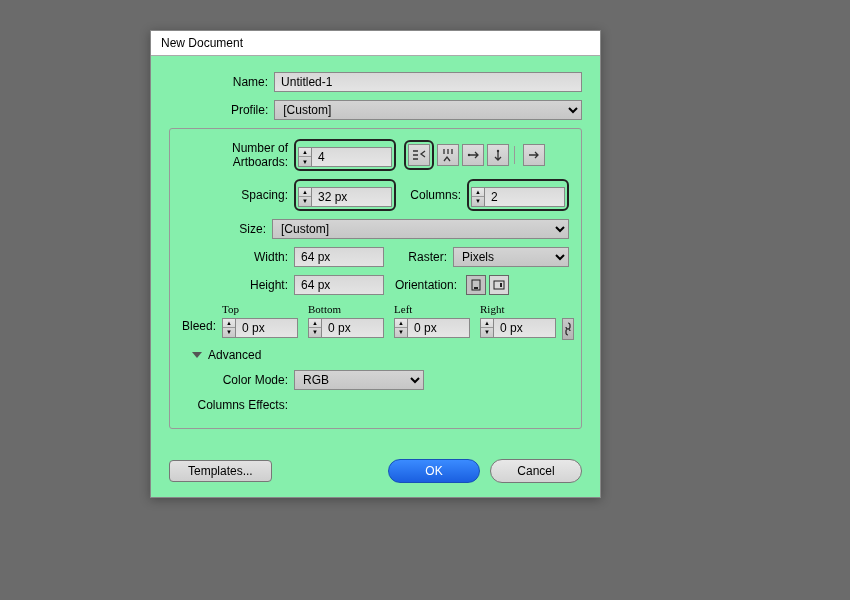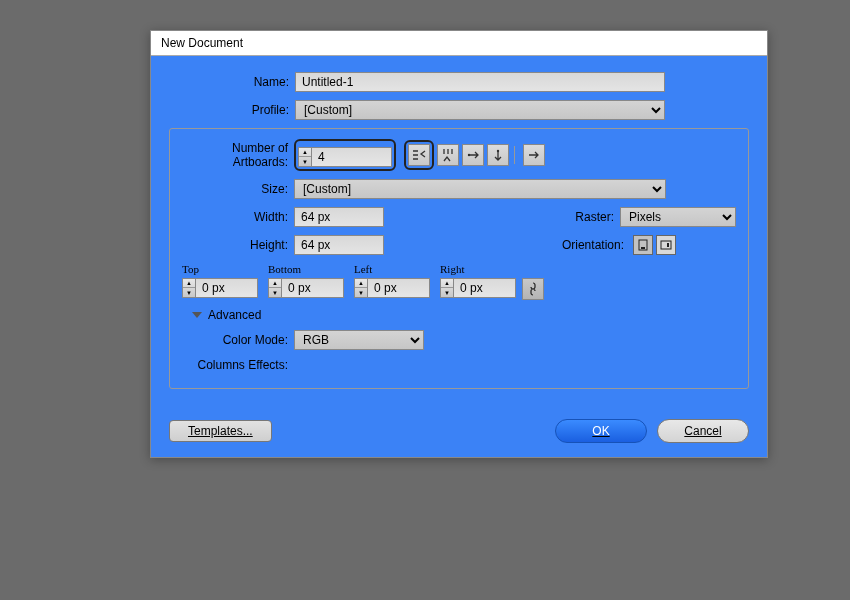--- a/index.html
+++ b/index.html
@@ -10,22 +10,22 @@
     font-size: 12px;
     color: #000;
     width: 850px;
     height: 600px;
     overflow: hidden;
   }
   .dialog {
     position: absolute;
     left: 150px;
     top: 30px;
-    width: 618px;
-    background: #3b82f6;
+    width: 451px;
+    background: #86efac;
     border: 1px solid #888;
     box-shadow: 0 2px 10px rgba(0,0,0,0.3);
   }
   .titlebar {
     background: #fff;
     padding: 5px 10px;
     font-size: 12px;
     border-bottom: 1px solid #aaa;
   }
   .content {
@@ -127,21 +127,20 @@
     width:0;height:0;
     border-left:5px solid transparent;
     border-right:5px solid transparent;
     border-top:6px solid #555;
     margin-right:6px;
   }
   .footer {
     display:flex;
     align-items:center;
     padding-top: 24px;
-    text-decoration: underline;
   }
   .btn {
     height: 24px;
     border-radius: 12px;
     border: 1px solid #777;
     padding: 0 18px;
     font-size: 12px;
     cursor: pointer;
   }
   .btn-template {
@@ -239,20 +238,43 @@
           </span>
           <span class="sep"></span>
           <span class="icon-btn">
             <svg viewBox="0 0 14 14">
                 <path d="M2 7 L11 7 M8 4 L11 7 L8 10" stroke="#333" stroke-width="1.3" fill="none"></path>
               </svg>
           </span>
         </span>
       </div>
 
+      <div class="row">
+        <div class="label" style="width:112px">Spacing:</div>
+        <span class="hl">
+          <span class="stepper">
+            <span class="stepper-btns">
+                <span>▲</span>
+                <span>▼</span>
+              </span>
+            <input value="32 px" style="">
+          </span>
+        </span>
+        <div style="flex:1"></div>
+        <div class="inner-label">Columns:</div>
+        <span class="hl">
+          <span class="stepper">
+            <span class="stepper-btns">
+                <span>▲</span>
+                <span>▼</span>
+              </span>
+            <input value="2" style="">
+          </span>
+        </span>
+      </div>
 
       <div class="row">
         <div class="label" style="width:112px">Size:</div>
         <select class="select" style="width:372px">
           <option>[Custom]</option>
         </select>
       </div>
 
       <div class="row">
         <div class="label" style="width:112px">Width:</div>
@@ -278,20 +300,21 @@
         <span class="orientation-btn">
           <svg width="12" height="10" viewBox="0 0 12 10">
               <rect x="1" y="1" width="10" height="8" fill="none" stroke="#222"></rect>
               <rect x="7" y="3" width="2" height="4" fill="#222"></rect>
             </svg>
         </span>
         <span style="width:60px"></span>
       </div>
 
       <div class="row" style="align-items:flex-start">
+        <div class="label" style="width:112px;padding-top:16px">Bleed:</div>
         <div class="bleed-col">
           <div class="hdr">Top</div>
           <span class="stepper">
             <span class="stepper-btns">
                 <span>▲</span>
                 <span>▼</span>
               </span>
             <input style="width: 62px;" value="0 px">
           </span>
         </div>

